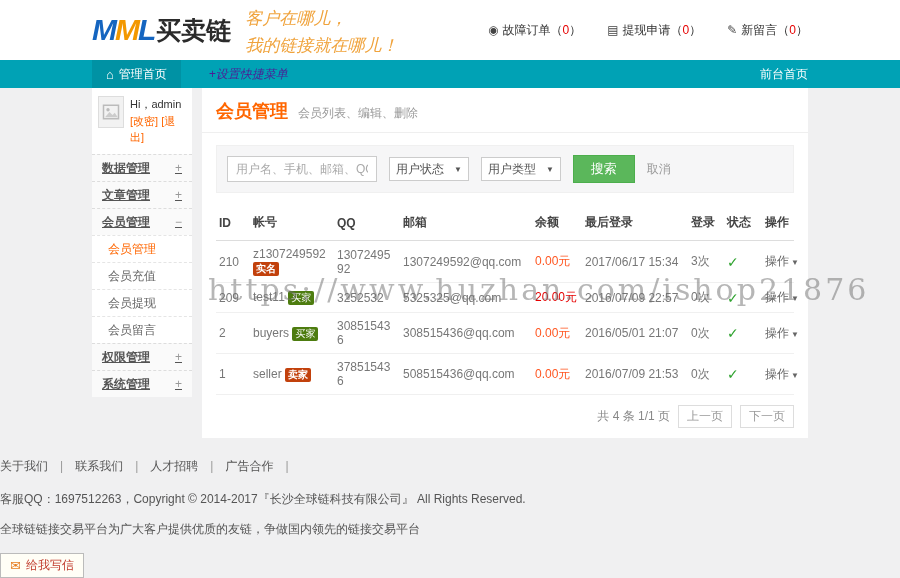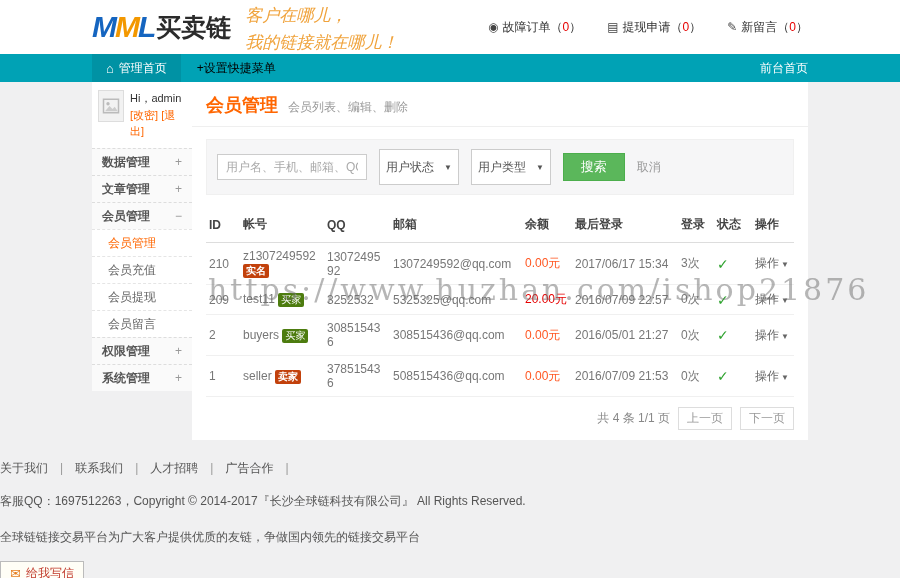--- a/index.html
+++ b/index.html
@@ -7,63 +7,63 @@
   html,body { width:900px; height:578px; }
   body {
     background:#f0f0f1;
     font-family:"Liberation Sans","DejaVu Sans",sans-serif;
     font-size:12px; color:#555;
     position:relative; overflow:hidden;
   }
   .inner { width:716px; margin:0 auto; }
 
   
-  .header { height:54px; background:#fff; }
+  .header { height:60px; background:#fff; }
   .header .inner { height:100%; display:flex; align-items:center; }
   .logo { display:flex; align-items:center; cursor:pointer; }
   .logo-mml { font-size:30px; font-weight:bold; font-style:italic; letter-spacing:-2px; color:#1565c0; }
   .logo-mml .m2 { color:#f39800; }
   .logo-name { font-size:25px; font-weight:bold; color:#2b2b2b; margin-left:2px; }
   .slogan { margin-left:14px; color:#f0a33c; font-size:17px; font-style:italic; line-height:1.6; padding-top:4px; }
   .header-stats { margin-left:auto; display:flex; gap:26px; color:#333; }
   .stat { cursor:pointer; white-space:nowrap; }
   .stat .s-icon { margin-right:4px; color:#444; }
   .stat .count { color:#e60000; }
 
   
   .nav { height:28px; background:#00a2b5; color:#fff; }
   .nav .inner { height:100%; display:flex; align-items:center; }
   .nav-home { background:#0092a4; height:100%; display:flex; align-items:center; gap:5px; padding:0 14px; cursor:pointer; }
   .nav-home .h-icon { font-size:13px; }
-  .nav-quick { color:#000000; margin-left:16px; cursor:pointer; }
+  .nav-quick { color:#4c1d95; margin-left:28px; cursor:pointer;font-style:italic; }
   .nav-front { margin-left:auto; cursor:pointer; }
 
   
-  .content { display:flex; align-items:flex-start; }
+  .content { display:flex; gap:10px; align-items:flex-start; }
 
   .sidebar { width:100px; background:#fff; }
   .profile { padding:8px 6px; display:flex; gap:6px; align-items:flex-start; }
   .avatar { width:26px; height:32px; background:#f2f2f2; border:1px solid #ddd; display:flex; align-items:center; justify-content:center; flex-shrink:0; }
   .profile-info { font-size:11px; line-height:1.5; }
   .profile-info .hello { color:#333; }
   .profile-links a { color:#ff6600; text-decoration:none; cursor:pointer; font-size:11px; }
-  .menu-item { height:27px; line-height:26px; padding:0 10px; border-top:1px dashed #ddd; display:flex; justify-content:space-between; font-weight:bold; color:#555; cursor:pointer; background:#fafafa; }
+  .menu-item { height:27px; line-height:26px; padding:0 10px; border-top:1px dashed #ddd; display:flex; justify-content:space-between; font-weight:bold; color:#555; cursor:pointer; background:#fafafa;text-decoration:underline; }
   .menu-item .toggle { color:#999; font-weight:normal; }
   .submenu-item { height:27px; line-height:26px; padding-left:16px; border-top:1px dashed #e5e5e5; color:#666; cursor:pointer; }
   .submenu-item.active { color:#ff6600; }
 
   .main { flex:1; background:#fff; min-height:347px; }
   .main-header { padding:11px 14px 9px; border-bottom:1px solid #efefef; display:flex; align-items:baseline; gap:10px; }
   .main-title { color:#ff6600; font-size:18px; font-weight:bold; }
   .main-subtitle { color:#999; font-size:12px; }
 
   .search-bar { margin:12px 14px; background:#f6f6f7; border:1px solid #f0f0f0; padding:9px 10px; display:flex; align-items:center; gap:12px; }
   .search-input { width:150px; height:26px; border:1px solid #ccc; padding:0 8px; font-size:12px; color:#555; background:#fff; font-family:inherit; }
   .search-input::placeholder { color:#aaa; }
-  .select { height:36px; border:1px solid #ccc; background:#fff; padding:0 6px; display:flex; align-items:center; gap:10px; color:#555; cursor:pointer; }
+  .select { height:24px; border:1px solid #ccc; background:#fff; padding:0 6px; display:flex; align-items:center; gap:10px; color:#555; cursor:pointer; }
   .select .caret { font-size:8px; color:#555; }
   .search-btn { width:62px; height:28px; background:#5bb75b; border:1px solid #4cae4c; color:#fff; font-size:13px; cursor:pointer; font-family:inherit; }
   .cancel-link { color:#999; cursor:pointer; }
 
   table.member { width:calc(100% - 28px); margin:0 14px; border-collapse:collapse; table-layout:fixed; }
   th { text-align:left; font-weight:bold; color:#444; padding:9px 3px; border-bottom:1px solid #ddd; font-size:12px; }
   td { text-align:left; color:#777; padding:6px 3px; border-bottom:1px solid #f0f0f0; font-size:12px; word-wrap:break-word; }
   .badge { display:inline-block; color:#fff; font-size:10px; line-height:14px; padding:0 3px; border-radius:2px; }
   .badge[data-color="blue"]   { background:#4d7c0f; }
   .badge[data-color="orange"] { background:#c2410c;font-weight:bold; }
@@ -75,21 +75,21 @@
 
   .pagination { display:flex; justify-content:flex-end; align-items:center; gap:8px; margin:10px 14px; }
   .page-info { color:#888; }
   .page-btn { border:1px solid #ddd; background:#fff; color:#999; padding:2px 8px; cursor:pointer; }
 
   
   .footer { text-align:left; padding-top:20px; color:#555; }
   .footer-links { margin-bottom:16px; }
   .footer-links .flink { color:#555; cursor:pointer; }
   .footer-links .sep { color:#999; margin:0 12px; }
-  .copyright { margin-bottom:19px; }
+  .copyright { margin-bottom:13px; }
   .site-slogan { margin-bottom:15px; }
   .mail-btn { display:inline-flex; align-items:center; gap:5px; border:1px solid #bbb; background:#fffef6; padding:3px 9px; cursor:pointer; color:#c0392b; font-size:12px; }
   .mail-btn .env { color:#e67e22; font-size:13px; }
 
   
   .watermark {
     position:absolute; left:208px; top:272px; width:600px; text-align:center;
     font-family:"DejaVu Serif","Liberation Serif",serif;
     font-size:30px; letter-spacing:3px; color:rgba(110,110,110,0.5);
     white-space:nowrap; pointer-events:none;
@@ -261,21 +261,21 @@
         </tr>
         <tr>
           <td>2</td>
           <td>
             <span>buyers</span>
             <span class="badge" data-color="blue">买家</span>
           </td>
           <td>308515436</td>
           <td>308515436@qq.com</td>
           <td><span class="balance" data-color="orange">0.00元</span></td>
-          <td>2016/05/01 21:27</td>
+          <td>2016/05/01 21:07</td>
           <td>0次</td>
           <td><span class="check">✓</span></td>
           <td>
             <span class="action"><span>操作</span><span class="caret">▼</span></span>
           </td>
         </tr>
         <tr>
           <td>1</td>
           <td>
             <span>seller</span>

